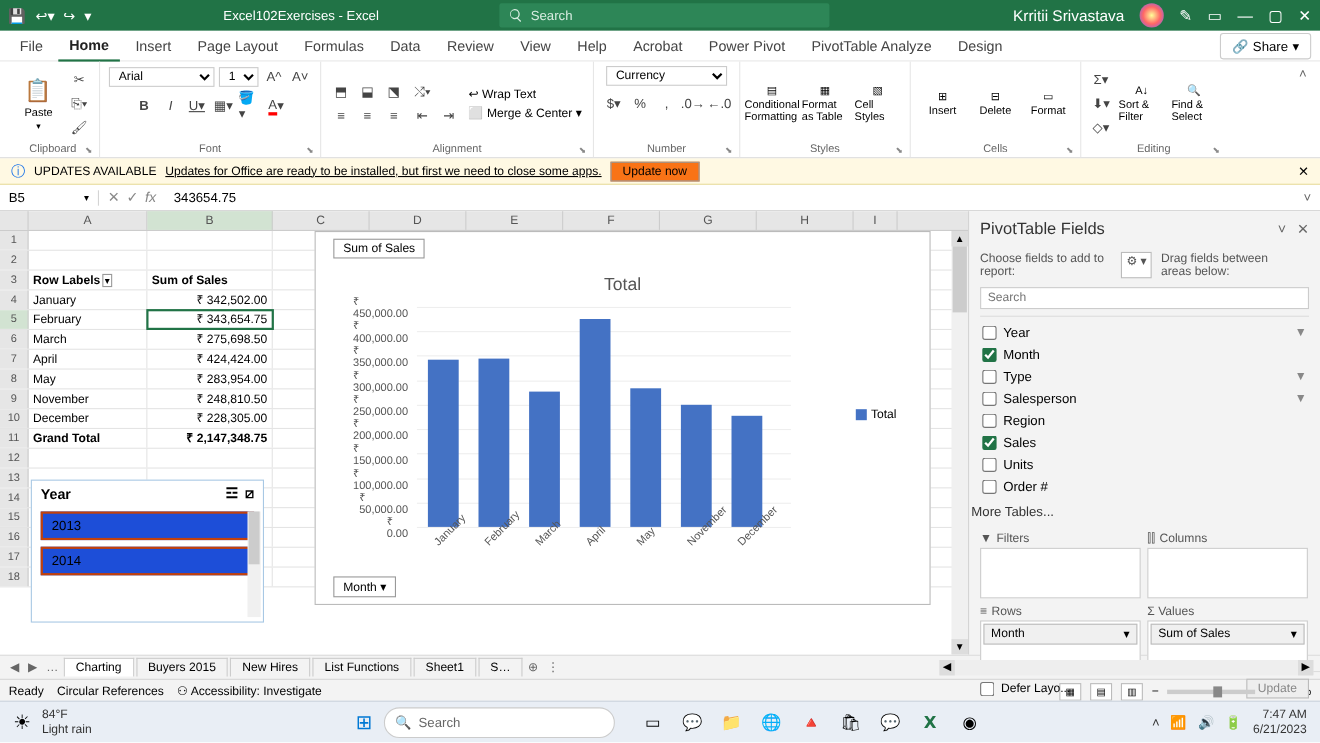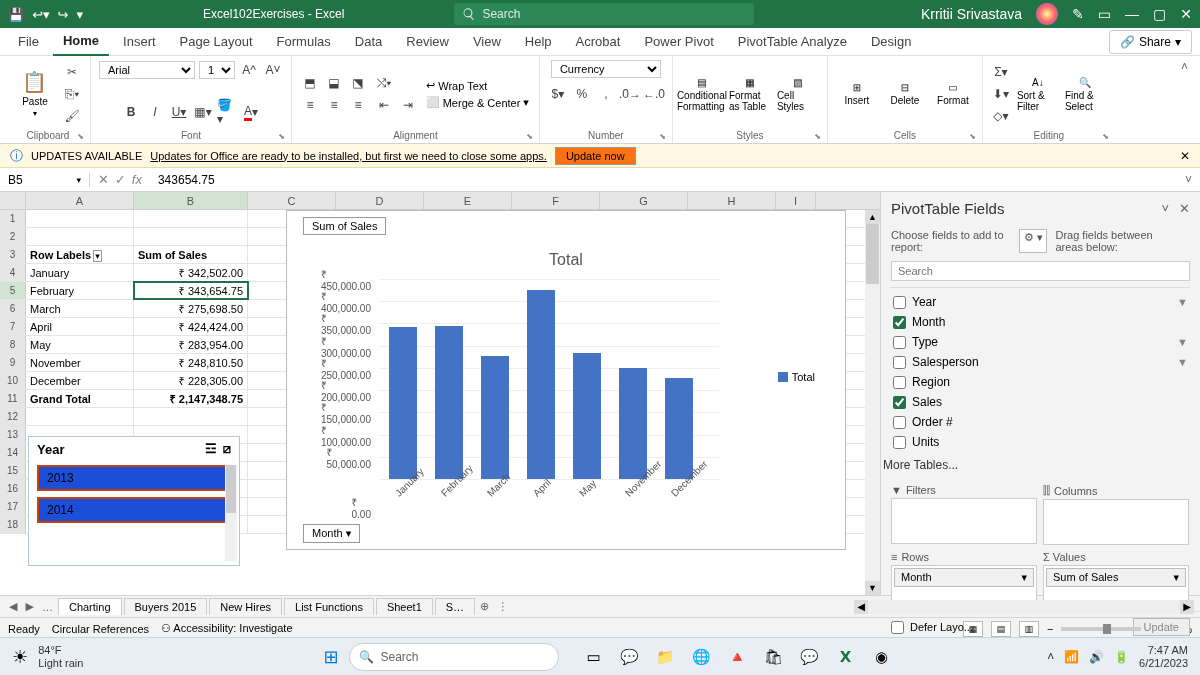--- a/index.html
+++ b/index.html
@@ -197,21 +197,21 @@
         </div>
       <div class="col">
         <span class="ibtn">✂</span>
         <span class="ibtn">⎘▾</span>
         <span class="ibtn">🖌</span>
       </div>
     </div>
     <div class="group-label">Clipboard</div>
   </div>
   <div class="group">
-    <div class="group-body col" style="gap:22px">
+    <div class="group-body col" style="gap:6px">
       <div class="row">
         <select class="ctl" style="width:96px"><option>Arial</option></select>
         <select class="ctl" style="width:36px"><option>10</option></select>
         <span class="ibtn">A^</span>
         <span class="ibtn">A˅</span>
       </div>
       <div class="row">
         <span class="ibtn bold">B</span>
         <span class="ibtn" style="font-style:italic">I</span>
         <span class="ibtn" style="text-decoration:underline">U▾</span>
@@ -445,21 +445,21 @@
           <div class="cell colA"></div>
           <div class="cell colB"></div>
         </div>
       </div>
 
     <div class="chart-box">
       <div class="chart-title-btn">Sum of Sales</div>
       <div class="chart-total">Total</div>
       <div class="chart-plot" id="chart-plot">
           <div class="gridline" style="top: 200px;"></div>
-          <div class="ylabel" style="top: 200px; margin-top: 28px;">₹ 0.00</div>
+          <div class="ylabel" style="top: 200px;">₹ 0.00</div>
           <div class="gridline" style="top: 177.778px;"></div>
           <div class="ylabel" style="top: 177.778px;">₹ 50,000.00</div>
           <div class="gridline" style="top: 155.556px;"></div>
           <div class="ylabel" style="top: 155.556px;">₹ 100,000.00</div>
           <div class="gridline" style="top: 133.333px;"></div>
           <div class="ylabel" style="top: 133.333px;">₹ 150,000.00</div>
           <div class="gridline" style="top: 111.111px;"></div>
           <div class="ylabel" style="top: 111.111px;">₹ 200,000.00</div>
           <div class="gridline" style="top: 88.8889px;"></div>
           <div class="ylabel" style="top: 88.8889px;">₹ 250,000.00</div>
@@ -556,25 +556,25 @@
         <div class="pv-field">
           <input type="checkbox" style="">
           <span>Region</span>
         </div>
         <div class="pv-field">
           <input type="checkbox" checked="" style="">
           <span>Sales</span>
         </div>
         <div class="pv-field">
           <input type="checkbox" style="">
+          <span>Units</span>
+        </div>
+        <div class="pv-field">
+          <input type="checkbox" style="">
           <span>Order #</span>
-        </div>
-        <div class="pv-field">
-          <input type="checkbox" style="">
-          <span>Units</span>
         </div>
       </div>
     <div class="pv-more">More Tables...</div>
     <div class="pv-areas">
       <div class="pv-area">
         <div class="pv-area-h">
             <span>▼</span>
             <span>Filters</span>
           </div>
         <div class="pv-area-box"></div>

